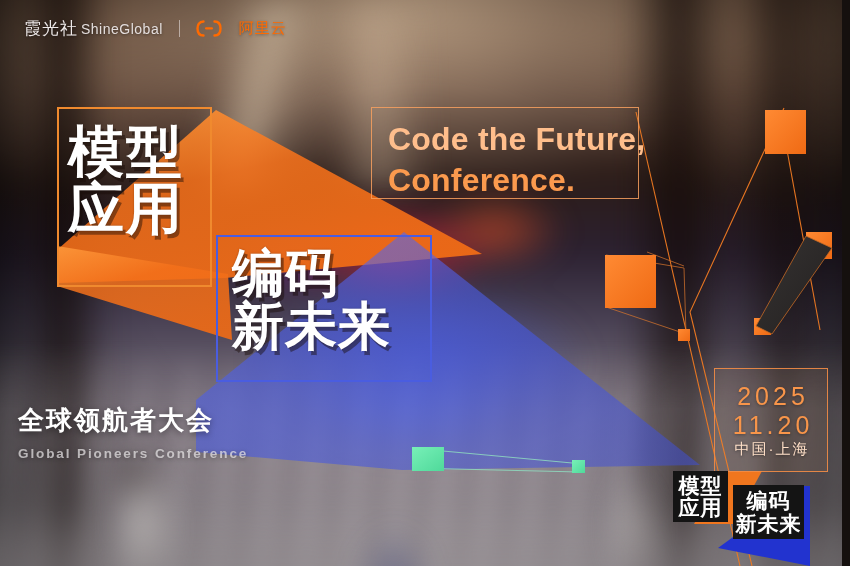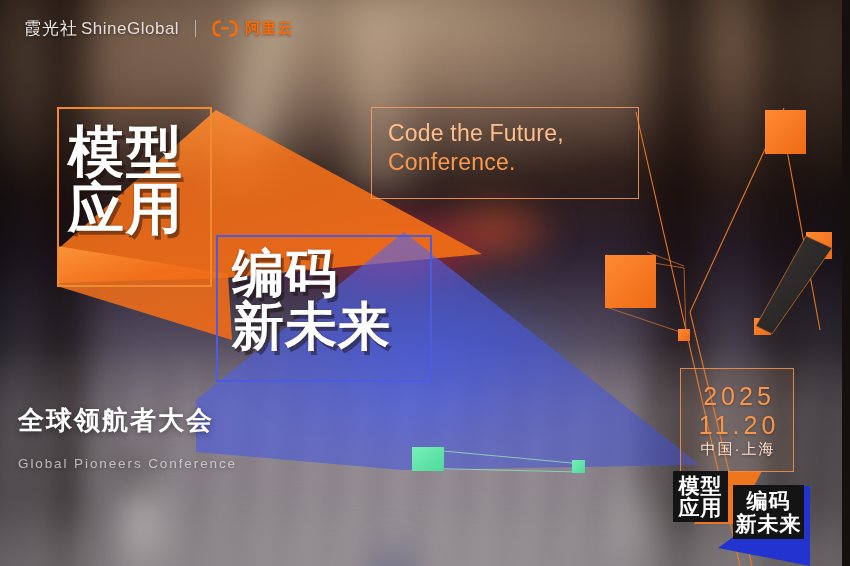--- a/index.html
+++ b/index.html
@@ -104,34 +104,34 @@
   }
   .logo-shine {
     display: flex;
     align-items: baseline;
     color: #efeaea;
     font-size: 17px;
     letter-spacing: 0.5px;
     text-shadow: 0 1px 3px rgba(0,0,0,0.45);
   }
   .logo-shine .cn { font-size: 17px; letter-spacing: 1px; }
-  .logo-shine .en { font-size: 17px; margin-left: 3px; color: #e4dedd; }
+  .logo-shine .en { font-size: 14px; margin-left: 3px; color: #e4dedd; }
   .logo-divider {
     width: 1px;
     height: 17px;
     background: rgba(240,235,235,0.55);
     margin: 0 16px;
   }
   .logo-ali {
     display: flex;
     align-items: center;
-    gap: 7px;
+    gap: 17px;
     color: #ff6a00;
     font-size: 15px;
-    font-weight: bold;
+    font-weight: normal;
     letter-spacing: 1px;
     text-shadow: 0 1px 3px rgba(0,0,0,0.4);
   }
   .ali-mark {
     display: inline-block;
     width: 26px; height: 17px;
     position: relative;
   }
   .logo-spark {
     margin-left: 22px;
@@ -199,22 +199,22 @@
     position: absolute;
     left: 371px; top: 107px;
     width: 266px; height: 90px;
     border: 1.5px solid rgba(248,160,95,0.85);
     z-index: 22;
   }
   .en-tagline {
     position: absolute;
     left: 388px; top: 119px;
     z-index: 25;
-    font-size: 23px;
-    font-weight: normal;
+    font-size: 32px;
+    font-weight: bold;
     line-height: 1.28;
     letter-spacing: 0.2px;
   }
   .en-l1 { color: #ffbe8c; }
   .en-l2 { color: #fb9a4e; }
 
   
   .conf {
     position: absolute;
     left: 18px; top: 405px;
@@ -222,31 +222,32 @@
   }
   .conf-cn {
     color: #ffffff;
     font-size: 26px;
     font-weight: bold;
     letter-spacing: 2px;
     line-height: 1.22;
     text-shadow: 0 2px 6px rgba(0,0,0,0.45);
   }
   .conf-en {
-    margin-top: 19px;
+    margin-top: 9px;
     color: rgba(232,228,230,0.72);
     font-size: 13.5px;
     letter-spacing: 1.9px;
     text-shadow: 0 1px 4px rgba(0,0,0,0.35);
+    font-weight: bold;
   }
 
   
   .date-panel {
     position: absolute;
-    left: 680px; top: 368px;
+    left: 714px; top: 368px;
     width: 112px; height: 102px;
     border: 1.5px solid rgba(242,140,70,0.9);
     background: rgba(255,180,120,0.07);
     z-index: 24;
     display: flex;
     flex-direction: column;
     align-items: center;
     justify-content: center;
     gap: 1px;
   }

